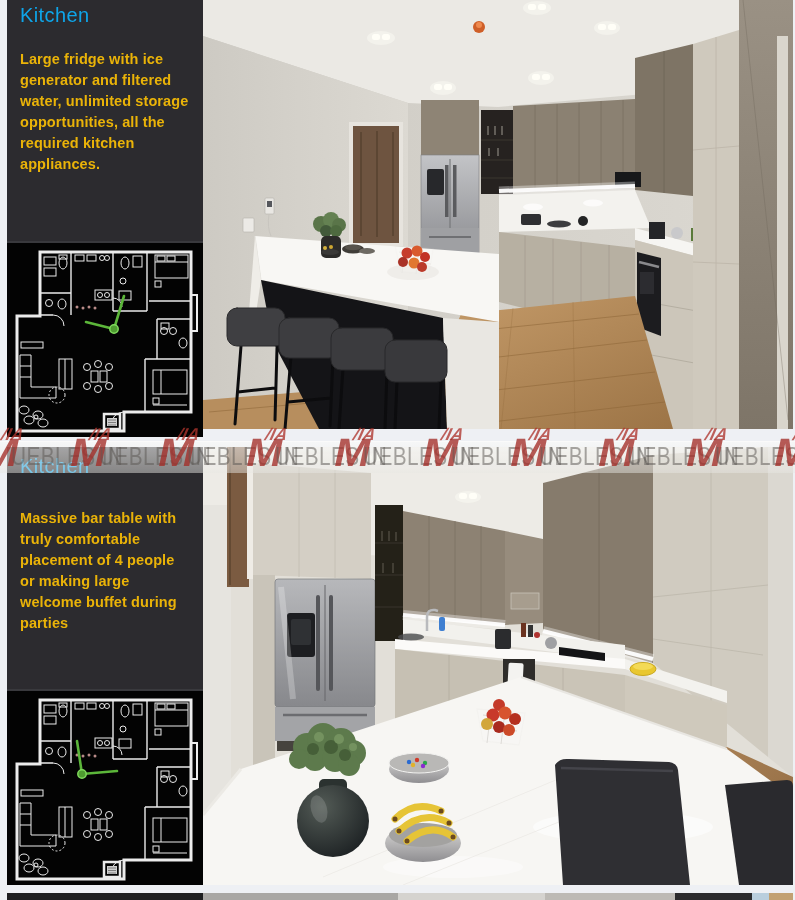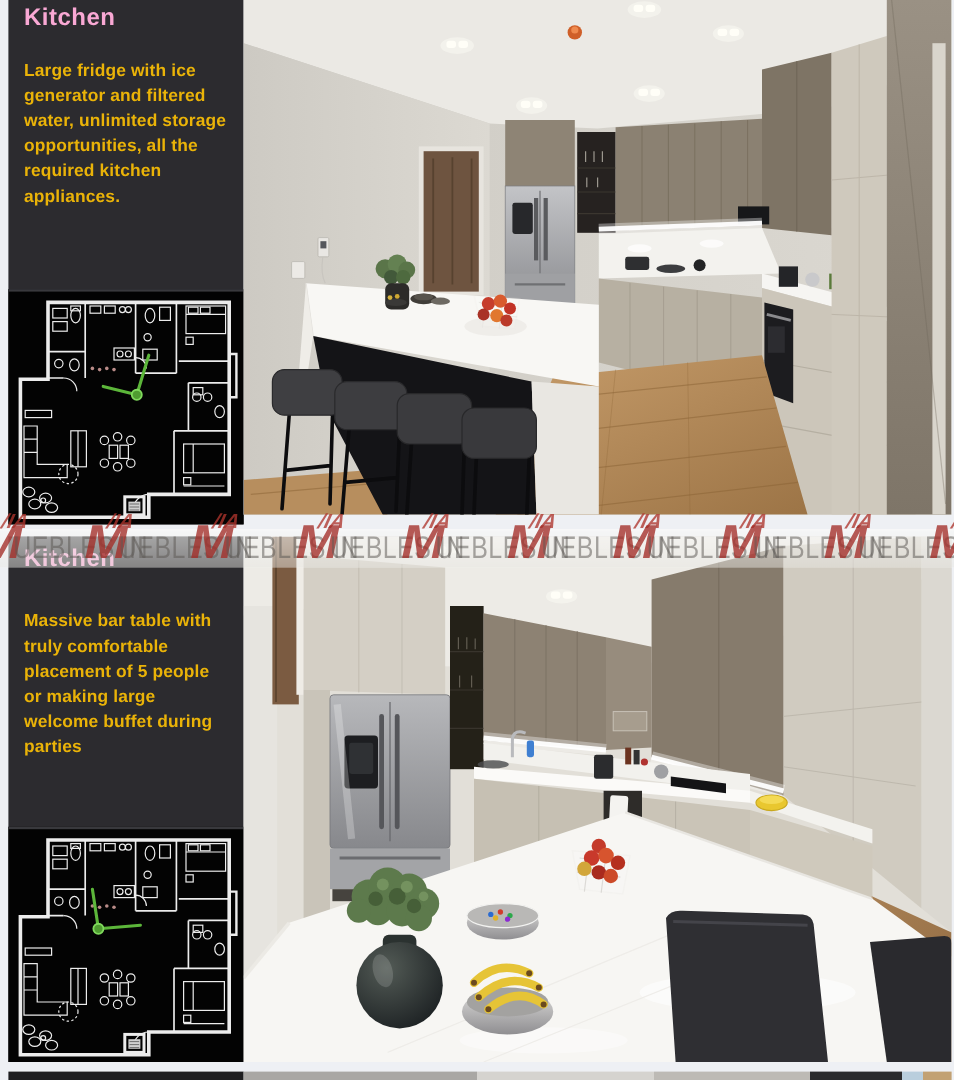--- a/index.html
+++ b/index.html
@@ -2,21 +2,21 @@
 <html><head>
 <meta charset="utf-8">
 <style>
   html,body{margin:0;padding:0;background:#eef0f4;}
   .page{position:relative;width:795px;height:900px;overflow:hidden;background:#eef0f4;
         font-family:"Liberation Sans",sans-serif;}
   .section{position:absolute;left:0;width:795px;}
   .sec1{top:0;height:437px;}
   .sec2{top:447px;height:438px;}
   .sidebar{position:absolute;left:7px;top:0;width:196px;height:100%;background:#2c2b2f;}
-  .sidebar-title{font-size:20px;color:#f9a8d4;font-weight:700;letter-spacing:.4px;
+  .sidebar-title{font-size:20px;color:#0ea5e9;font-weight:400;letter-spacing:.4px;
                  padding:4px 0 0 13px;}
   .sidebar-desc{font-size:14.5px;line-height:1.45;font-weight:700;color:#eab308;
                 padding:0 12px 0 13px;margin-top:22px;letter-spacing:.1px;}
   .plan{position:absolute;left:0;bottom:0;width:196px;height:194px;background:#030303;
         border-top:2px solid #39393d;}
   .plan svg{display:block;}
   .photo{position:absolute;left:203px;top:0;width:590px;background:#d8d5cf;overflow:hidden;}
   .photo1{height:429px;}
   .photo2{height:438px;}
   .photo svg{display:block;}
@@ -364,21 +364,21 @@
       <span class="wm-unit">
           <i class="wm-ia">/IA</i>
           <b class="wm-m">M</b>
         </span>
     </div>
   </div>
 
   <div class="section sec2">
     <div class="sidebar">
       <div class="sidebar-title" style="padding-top:8px">Kitchen</div>
-      <div class="sidebar-desc" style="margin-top:30px">Massive bar table with truly comfortable placement of 5 people or making large welcome buffet during parties</div>
+      <div class="sidebar-desc" style="margin-top:30px">Massive bar table with truly comfortable placement of 4 people or making large welcome buffet during parties</div>
       <div class="plan">
         <svg width="196" height="192" viewBox="0 0 196 192">
           <use href="#planbase"></use>
           <g stroke="#5cb63a" stroke-width="2.6" stroke-linecap="round" fill="none">
             <path d="M75 83 L70 50"></path>
               <path d="M75 83 L110 80"></path>
           </g>
           <circle cx="75" cy="83" r="4.2" fill="#4f9c31" stroke="#7fd95c" stroke-width="1.5"></circle>
         </svg>
       </div>

